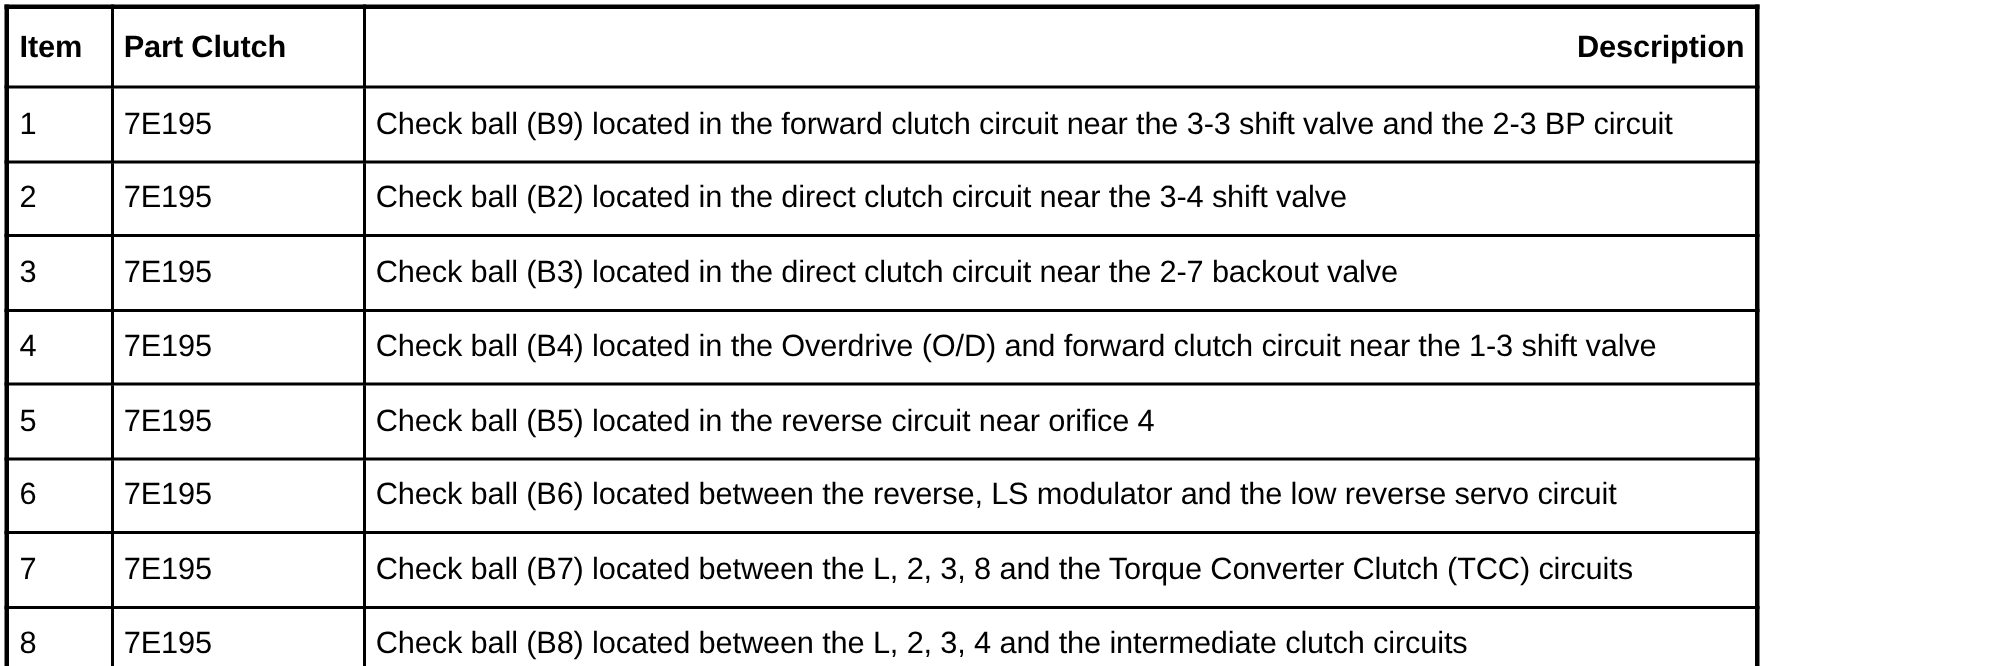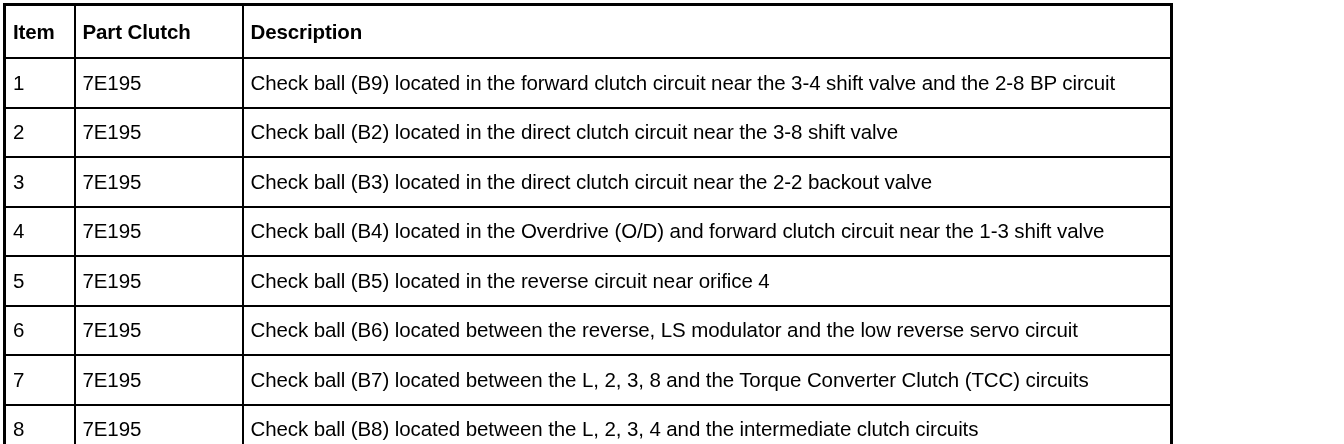--- a/index.html
+++ b/index.html
@@ -52,21 +52,21 @@
 
   table.parts-table thead th {
     font-weight: bold;
     height: 51px;
   }
   th.th-item,
   th.th-part {
     text-align: left;
   }
   th.th-desc {
-    text-align: left;
+    text-align: right;
   }
 
   table.parts-table tbody td {
     font-weight: normal;
     height: 47.5px;
     text-align: left;
   }
   td.cell-desc {
     letter-spacing: -0.15px;
   }
@@ -85,31 +85,31 @@
       <tr>
         <th class="th-item">Item</th>
         <th class="th-part">Part Clutch</th>
         <th class="th-desc">Description</th>
       </tr>
     </thead>
     <tbody>
       <tr>
         <td class="cell-item">1</td>
         <td class="cell-part">7E195</td>
-        <td class="cell-desc">Check ball (B9) located in the forward clutch circuit near the 3-4 shift valve and the 2-8 BP circuit</td>
+        <td class="cell-desc">Check ball (B9) located in the forward clutch circuit near the 3-3 shift valve and the 2-3 BP circuit</td>
       </tr>
       <tr>
         <td class="cell-item">2</td>
         <td class="cell-part">7E195</td>
-        <td class="cell-desc">Check ball (B2) located in the direct clutch circuit near the 3-8 shift valve</td>
+        <td class="cell-desc">Check ball (B2) located in the direct clutch circuit near the 3-4 shift valve</td>
       </tr>
       <tr>
         <td class="cell-item">3</td>
         <td class="cell-part">7E195</td>
-        <td class="cell-desc">Check ball (B3) located in the direct clutch circuit near the 2-2 backout valve</td>
+        <td class="cell-desc">Check ball (B3) located in the direct clutch circuit near the 2-7 backout valve</td>
       </tr>
       <tr>
         <td class="cell-item">4</td>
         <td class="cell-part">7E195</td>
         <td class="cell-desc">Check ball (B4) located in the Overdrive (O/D) and forward clutch circuit near the 1-3 shift valve</td>
       </tr>
       <tr>
         <td class="cell-item">5</td>
         <td class="cell-part">7E195</td>
         <td class="cell-desc">Check ball (B5) located in the reverse circuit near orifice 4</td>

